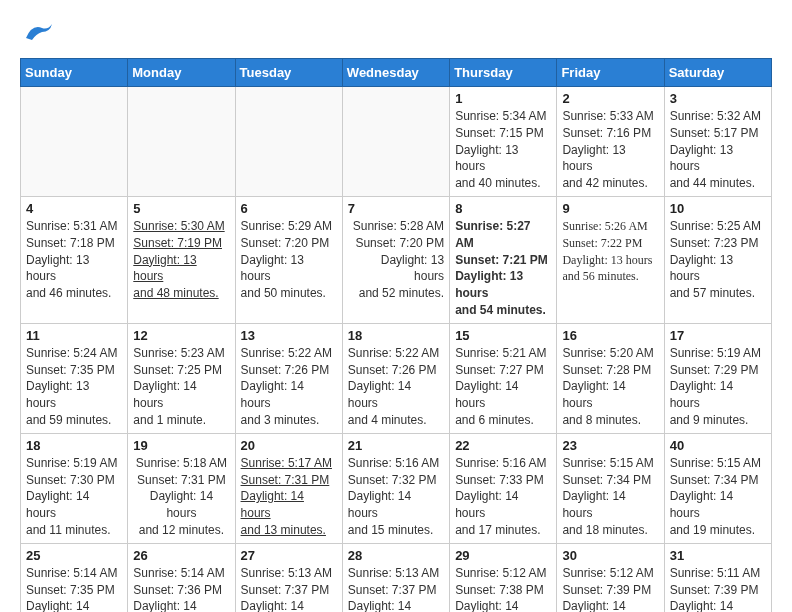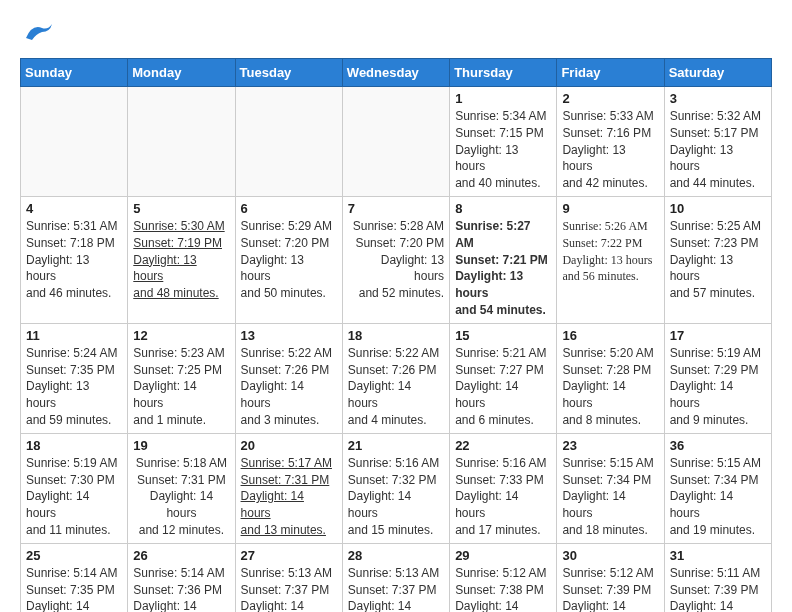--- a/index.html
+++ b/index.html
@@ -291,21 +291,21 @@
 and 17 minutes.</div>
         </td>
         <td>
           <span class="day-num">23</span>
           <div class="day-info" style="white-space: pre-line;">Sunrise: 5:15 AM
 Sunset: 7:34 PM
 Daylight: 14 hours
 and 18 minutes.</div>
         </td>
         <td>
-          <span class="day-num">36</span>
+          <span class="day-num">40</span>
           <div class="day-info" style="white-space: pre-line;">Sunrise: 5:15 AM
 Sunset: 7:34 PM
 Daylight: 14 hours
 and 19 minutes.</div>
         </td>
       </tr>
       <tr>
         <td>
           <span class="day-num">25</span>
           <div class="day-info" style="white-space: pre-line;">Sunrise: 5:14 AM

